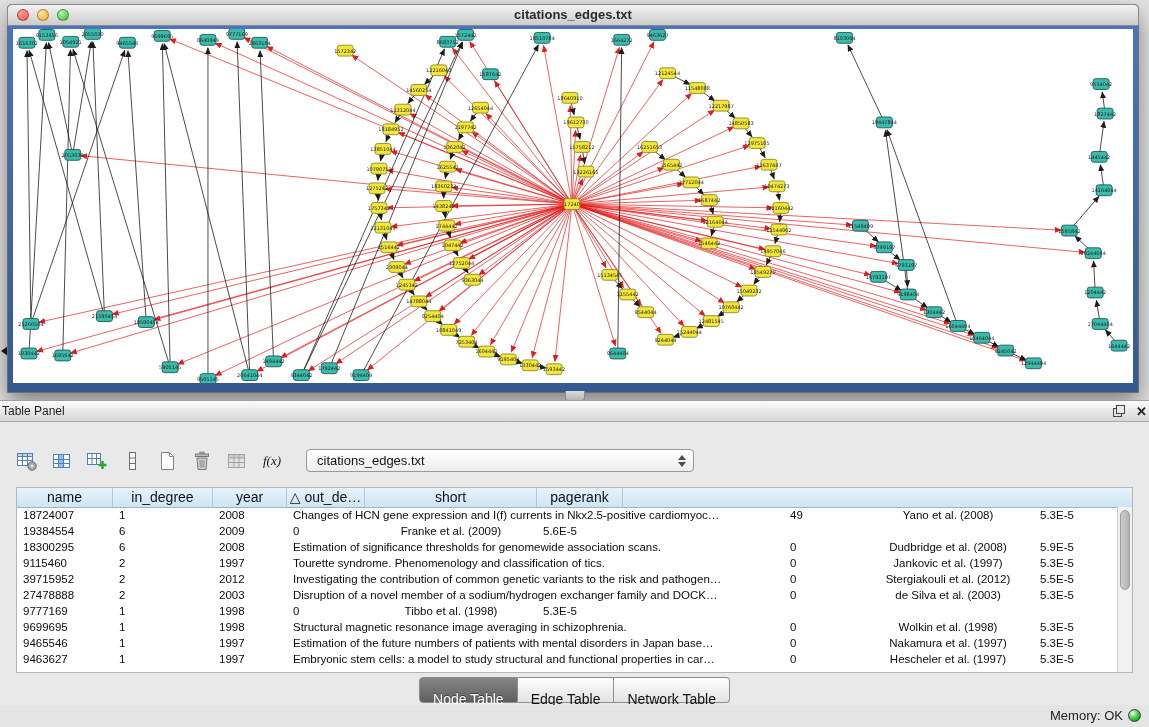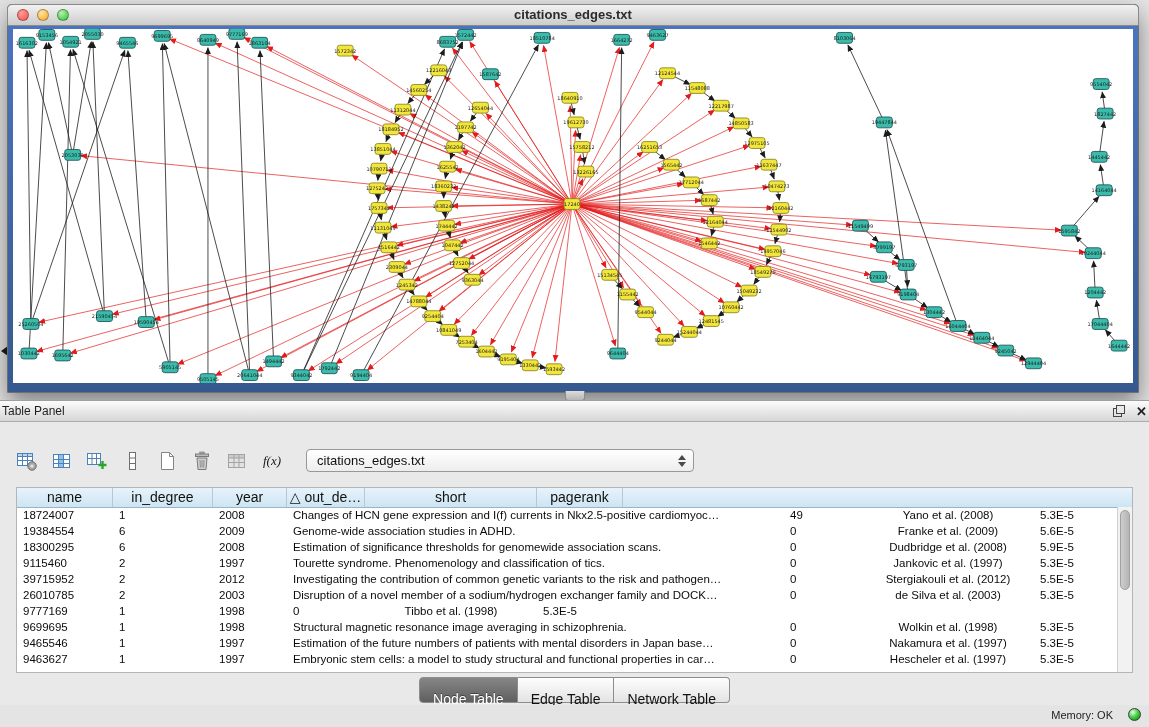--- a/index.html
+++ b/index.html
@@ -45,21 +45,21 @@
   .vscroll{position:absolute;right:0;top:19px;bottom:0;width:14px;background:#f2f2f2;border-left:1px solid #cfcfcf}
   .vthumb{position:absolute;left:2px;right:2px;top:3px;height:78px;border-radius:5px;background:linear-gradient(90deg,#cdcdcd,#b4b4b4);border:1px solid #a0a0a0}
 
   .tabs{position:absolute;left:0;right:0;top:276px;display:flex;justify-content:center}
   .tab{height:24px;line-height:19px;padding:12px 13px;font-size:14px;color:#111;background:linear-gradient(#fefefe,#e3e3e3);border:1px solid #8d8d8d;border-left:none;box-sizing:border-box}
   .tab:first-child{border-left:1px solid #8d8d8d;border-radius:4px 0 0 4px}
   .tab:last-child{border-radius:0 4px 4px 0}
   .tab.sel{background:linear-gradient(#868686,#5f5f5f);color:#fff;text-shadow:0 -1px 0 rgba(0,0,0,.4)}
 
   .statusbar{position:absolute;left:0;bottom:0;width:1149px;height:22px;background:#e4e4e4}
-  .memory{position:absolute;right:8px;top:3px;display:flex;align-items:center;gap:15px;font-size:11px;color:#222}
+  .memory{position:absolute;right:8px;top:3px;display:flex;align-items:center;gap:5px;font-size:13px;color:#222}
   .mem-dot{width:13px;height:13px;border-radius:50%;background:radial-gradient(circle at 35% 30%,#ecffec,#58d558 40%,#1fa41f 75%,#117a11);border:1px solid #3c3c3c;box-sizing:border-box}
   .fx-text{font-family:"Liberation Serif",serif;font-style:italic;font-size:13px;color:#161616}
 </style>
 </head>
 <body>
 
 <div class="desktop">
 
   <div class="collapse-arrow"></div>
 
@@ -601,21 +601,20 @@
             <div class="td c2">2008</div>
             <div class="td c3">Changes of HCN gene expression and I(f) currents in Nkx2.5-positive cardiomyoc…</div>
             <div class="td c4">49</div>
             <div class="td c5">Yano et al. (2008)</div>
             <div class="td c6">5.3E-5</div>
           </div>
           <div class="tr">
             <div class="td c0">19384554</div>
             <div class="td c1">6</div>
             <div class="td c2">2009</div>
-            <div class="td c3">Genome-wide association studies in ADHD.</div>
             <div class="td c4">0</div>
             <div class="td c5">Franke et al. (2009)</div>
             <div class="td c6">5.6E-5</div>
           </div>
           <div class="tr">
             <div class="td c0">18300295</div>
             <div class="td c1">6</div>
             <div class="td c2">2008</div>
             <div class="td c3">Estimation of significance thresholds for genomewide association scans.</div>
             <div class="td c4">0</div>
@@ -634,21 +633,21 @@
           <div class="tr">
             <div class="td c0">39715952</div>
             <div class="td c1">2</div>
             <div class="td c2">2012</div>
             <div class="td c3">Investigating the contribution of common genetic variants to the risk and pathogen…</div>
             <div class="td c4">0</div>
             <div class="td c5">Stergiakouli et al. (2012)</div>
             <div class="td c6">5.5E-5</div>
           </div>
           <div class="tr">
-            <div class="td c0">26010785</div>
+            <div class="td c0">27478888</div>
             <div class="td c1">2</div>
             <div class="td c2">2003</div>
             <div class="td c3">Disruption of a novel member of a sodium/hydrogen exchanger family and DOCK…</div>
             <div class="td c4">0</div>
             <div class="td c5">de Silva et al. (2003)</div>
             <div class="td c6">5.3E-5</div>
           </div>
           <div class="tr">
             <div class="td c0">9777169</div>
             <div class="td c1">1</div>

